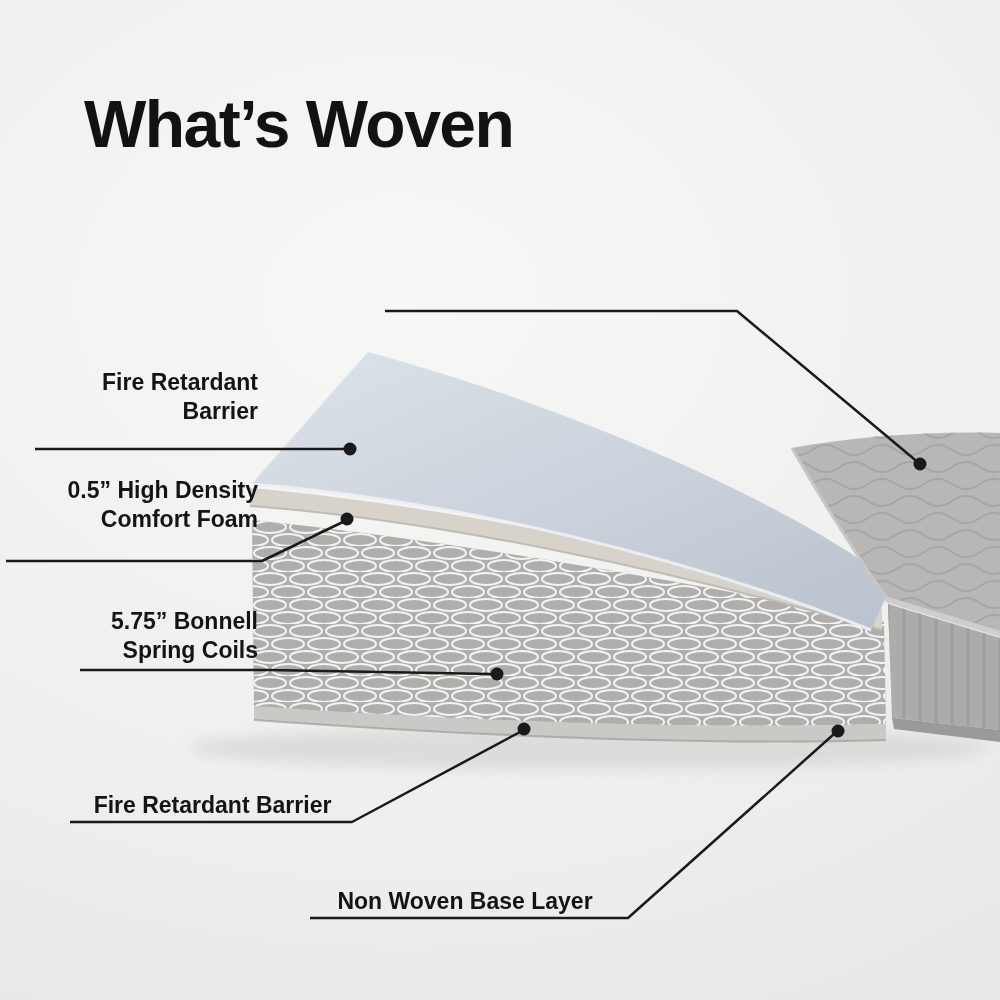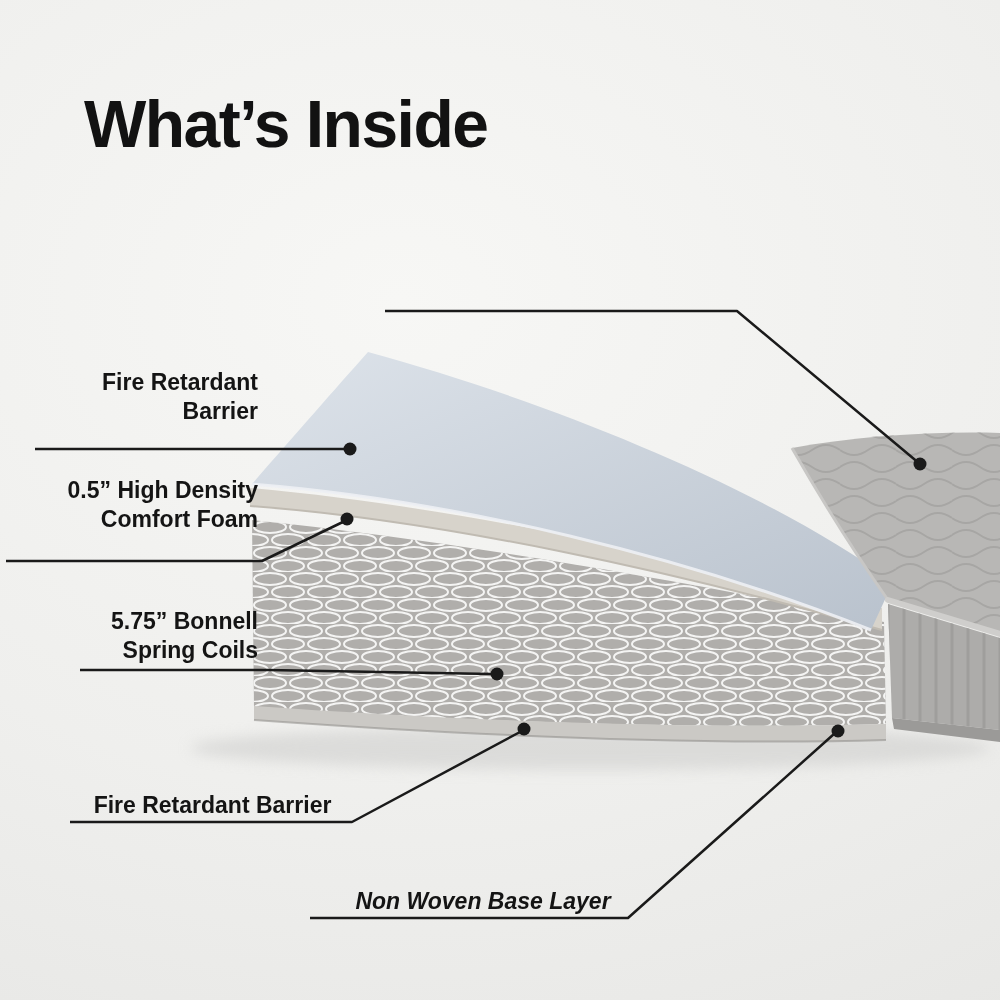--- a/index.html
+++ b/index.html
@@ -21,29 +21,29 @@
   .callout-label{
     position:absolute;
     font-size:23px;font-weight:700;line-height:1.24;
     color:#141414;white-space:pre-line;
   }
   .lbl-cover{left:385px;top:277px;width:352px;text-align:center;}
   .lbl-fire-top{left:28px;top:368px;width:230px;text-align:right;}
   .lbl-foam{left:10px;top:476px;width:248px;text-align:right;}
   .lbl-coils{left:40px;top:607px;width:218px;text-align:right;}
   .lbl-fire-bottom{left:70px;top:791px;width:285px;text-align:center;}
-  .lbl-base{left:324px;top:887px;width:318px;text-align:center;font-style:italic;}
+  .lbl-base{left:306px;top:887px;width:318px;text-align:center;}
   svg.scene{position:absolute;left:0;top:0;}
 </style>
 </head>
 <body>
 
 <div class="stage">
 
-  <div class="title">What’s Inside</div>
+  <div class="title">What’s Woven</div>
 
   <svg class="scene" width="1000" height="1000" viewBox="0 0 1000 1000">
     <defs>
       <linearGradient id="sheetGrad" x1="0" y1="0" x2="1" y2="1">
         <stop offset="0" stop-color="#dde3ea"></stop>
         <stop offset="1" stop-color="#b9c2cd"></stop>
       </linearGradient>
       <pattern id="coilPat" width="36" height="26" patternUnits="userSpaceOnUse">
         <ellipse cx="18" cy="7" rx="16" ry="6" fill="none" stroke="#f8f8f7" stroke-width="2"></ellipse>
         <ellipse cx="0" cy="20" rx="16" ry="6" fill="none" stroke="#f8f8f7" stroke-width="2"></ellipse>

